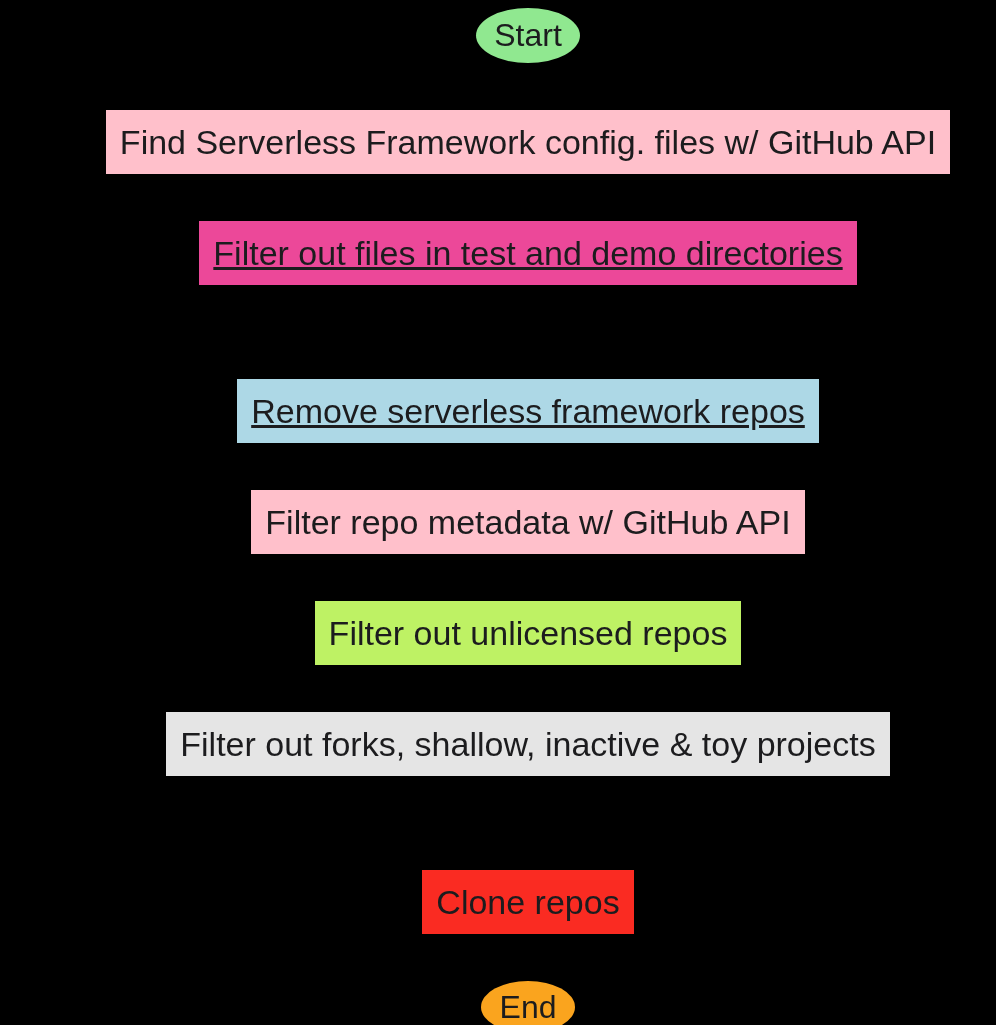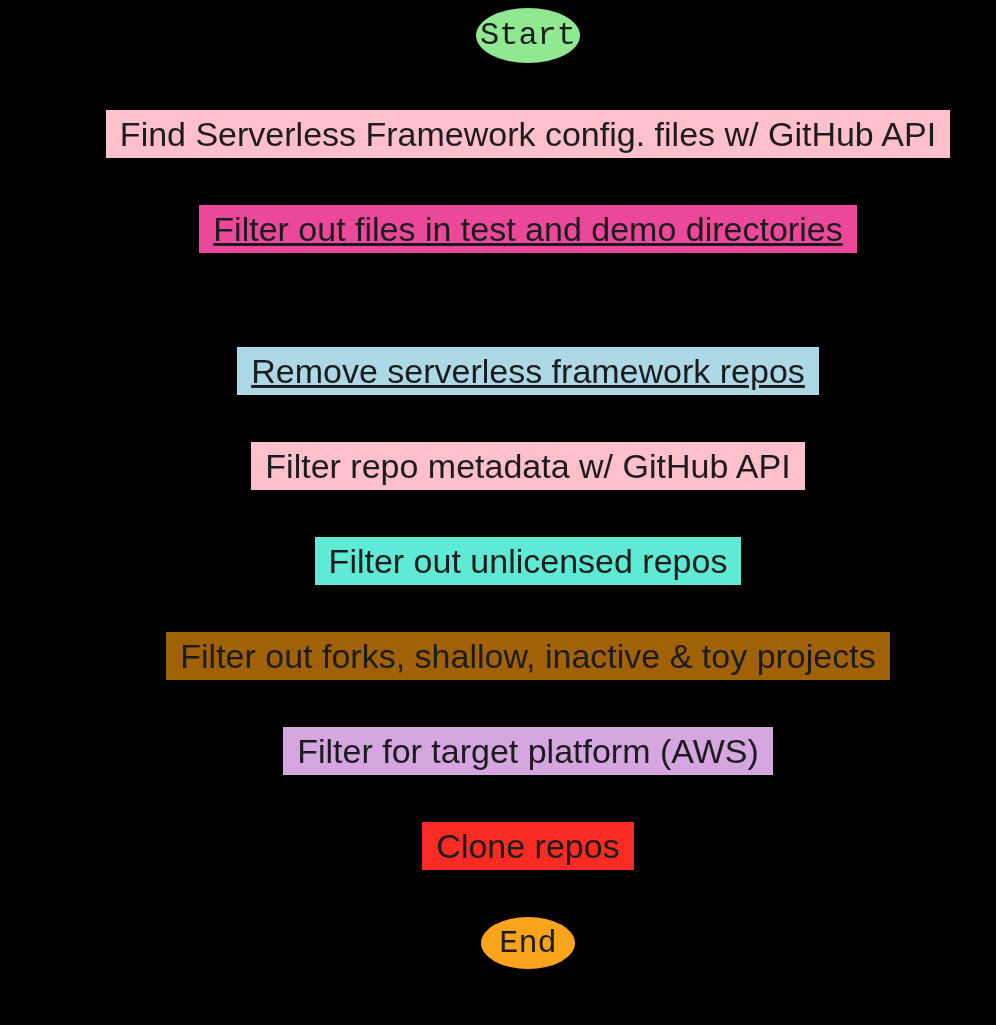--- a/index.html
+++ b/index.html
@@ -22,29 +22,28 @@
   .node {
     display: flex;
     align-items: center;
     justify-content: center;
     white-space: nowrap;
     color: var(--text, #1c1c1e);
     flex: 0 0 auto;
   }
   .rect {
     height: 48px;
-    padding: 0 14px;
+    padding: 8px 14px;
     font-size: 34px;
   }
   .oval {
     border-radius: 50%;
     width: 104px;
     height: 55px;
     font-size: 32px;
-    font-family: Liberation Mono, monospace;
   }
   .oval.small {
     width: 94px;
     height: 52px;
   }
   .arrow {
     height: 47px;
     width: 14px;
     display: flex;
     flex-direction: column;
@@ -115,41 +114,38 @@
 
     <div class="node rect" style="background: rgb(255, 192, 203);">
       <span>Filter repo metadata w/ GitHub API</span>
     </div>
 
     <div class="arrow">
         <span class="shaft"></span>
         <span class="head"></span>
       </div>
 
-    <div class="node rect" style="background: #5eead4;">
+    <div class="node rect" style="background: #bef264;">
       <span>Filter out unlicensed repos</span>
     </div>
 
     <div class="arrow">
         <span class="shaft"></span>
         <span class="head"></span>
       </div>
 
-    <div class="node rect" style="background: #a16207; align-items: center;">
+    <div class="node rect" style="background: #e5e5e5; align-items: center;">
       <span>Filter out forks, shallow, inactive &amp; toy projects</span>
     </div>
 
     <div class="arrow">
         <span class="shaft"></span>
         <span class="head"></span>
       </div>
 
-    <div class="node rect" style="background: rgb(213, 166, 224);">
-      <span>Filter for target platform (AWS)</span>
-    </div>
 
     <div class="arrow">
         <span class="shaft"></span>
         <span class="head"></span>
       </div>
 
     <div class="node rect" style="background: rgb(250, 43, 34);">
       <span>Clone repos</span>
     </div>
 

